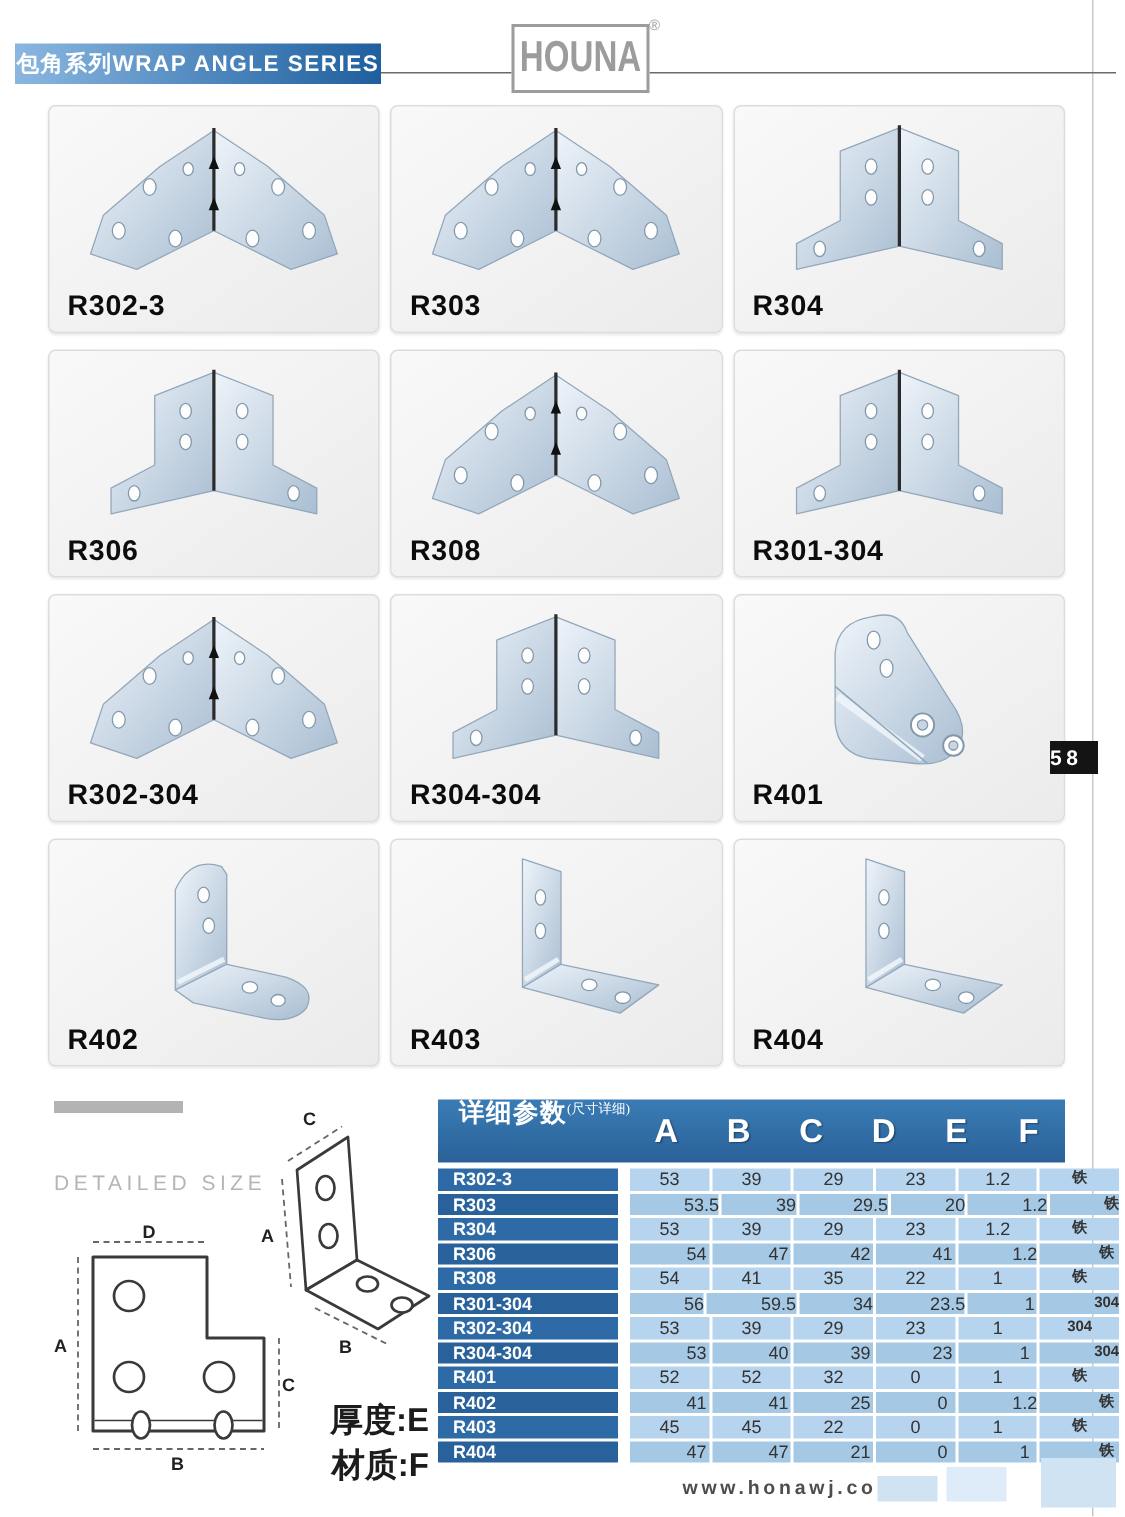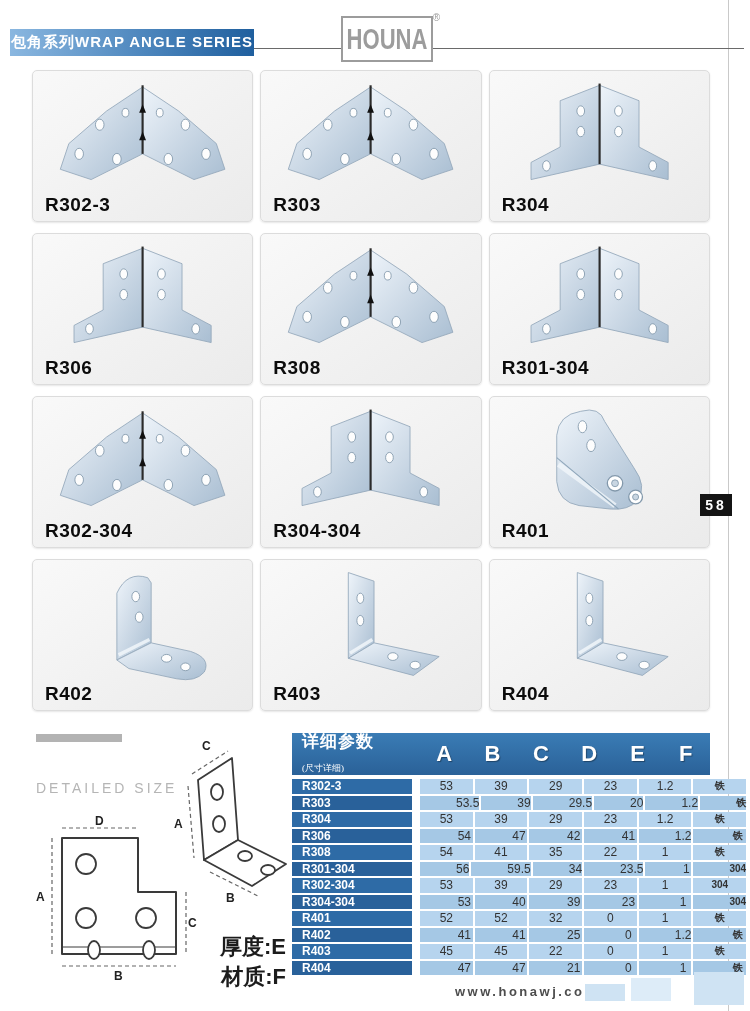--- a/index.html
+++ b/index.html
@@ -22,21 +22,21 @@
     position:absolute;left:341px;top:16px;width:88px;height:42px;z-index:3;
     background:#fff;border:2px solid #9c9c9c;
     display:flex;align-items:center;justify-content:center;
   }
   .logo-text{color:#9c9c9c;font-weight:bold;font-size:24px;transform:scaleY(1.2) scaleX(.92);letter-spacing:0;}
   .reg{position:absolute;top:-6px;right:-9px;font-size:10px;color:#9c9c9c;}
 
   
   .page-tab{
     position:absolute;left:700px;top:494px;width:32px;height:22px;z-index:4;
-    background:#141414;color:#fff;display:flex;align-items:center;justify-content:center;
+    background:#141414;color:#fff;display:flex;align-items:center;
     font-weight:bold;font-size:14px;letter-spacing:3px;
   }
 
   
   .grid{
     position:absolute;left:32px;top:70px;width:678px;
     display:grid;grid-template-columns:repeat(3,1fr);column-gap:7px;row-gap:11px;
   }
   .cell{
     position:relative;height:150px;border-radius:5px;
@@ -54,21 +54,21 @@
   .size-sub{position:absolute;left:4px;top:52px;font-size:14px;color:#b5b5b5;letter-spacing:3px;}
   .diagram-bent{position:absolute;left:122px;top:12px;width:138px;height:178px;}
   .diagram-flat{position:absolute;left:0;top:86px;width:166px;height:176px;}
   .diagram svg{width:100%;height:100%;}
   .thick{position:absolute;right:4px;top:204px;font-size:22px;font-weight:bold;color:#1c1c1c;}
   .mat{position:absolute;right:4px;top:234px;font-size:22px;font-weight:bold;color:#1c1c1c;}
 
   
   .params{position:absolute;left:292px;top:733px;width:418px;}
   .thead{height:42px;background:linear-gradient(180deg,#3a7cb5,#2a6198);display:flex;color:#fff;}
-  .thead-left{width:118px;padding-left:10px;display:flex;flex-direction:column;justify-content:space-between;font-family:Liberation Serif, serif;}
+  .thead-left{width:118px;padding-left:10px;display:flex;flex-direction:row;justify-content:flex-end;font-family:Liberation Serif, serif;}
   .t-title{font-size:17px;font-weight:bold;letter-spacing:1px;line-height:1.1;}
   .t-unit{font-size:9px;}
   .thead-cols{flex:1;display:flex;}
   .tcol{flex:1;display:flex;align-items:center;justify-content:center;font-size:22px;font-weight:bold;
         text-shadow:1px 1px 1px rgba(0,0,0,.35);}
   #table-body{margin-top:4px;display:grid;row-gap:2px;}
   .trow{display:flex;height:14.5px;}
   .tlabel{flex:0 0 110px;margin-right:8px;background:#2e6ba6;color:#fff;font-size:12px;font-weight:bold;
           display:flex;align-items:center;padding-left:10px;line-height:1;}
   .tval{flex:1;margin-left:2px;background:#b6d4ee;color:#333;font-size:12px;

